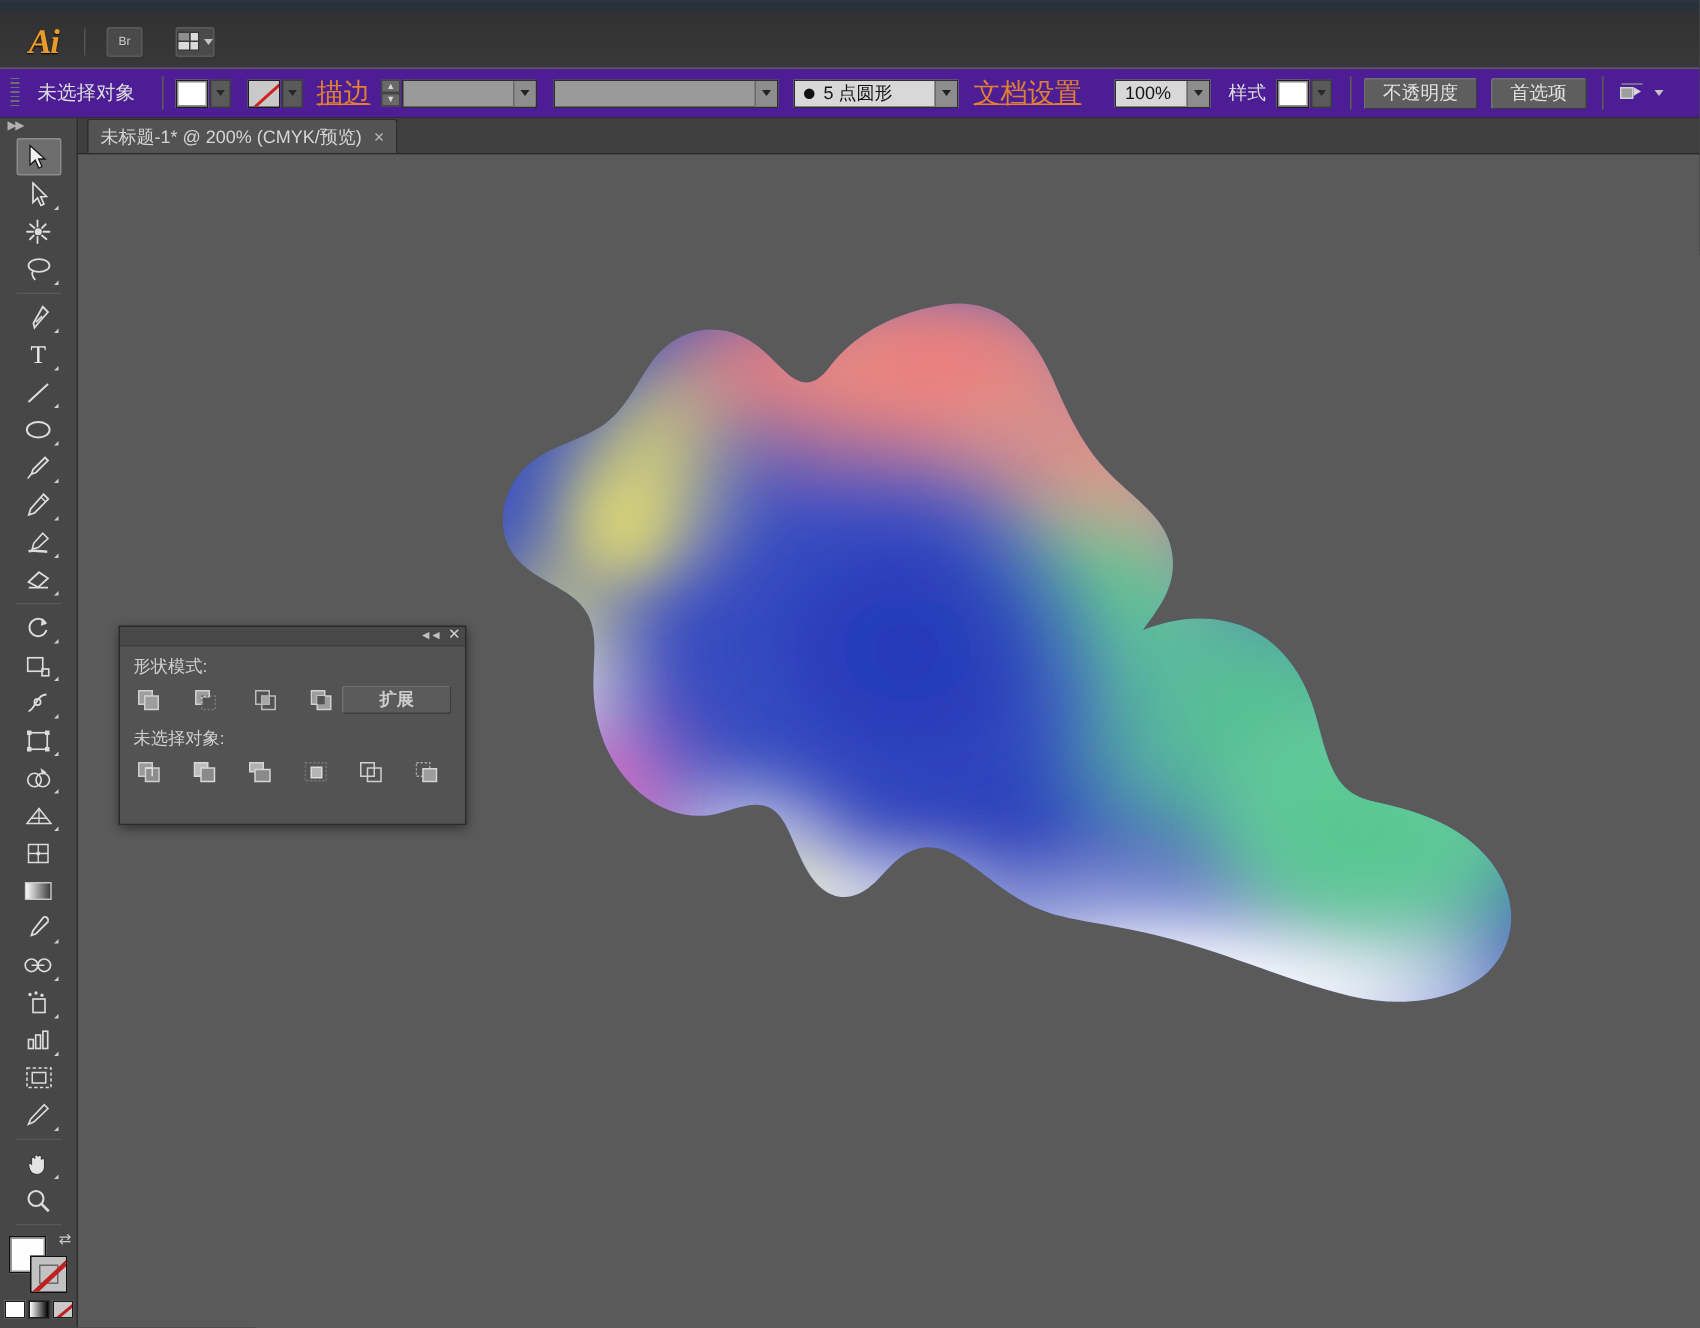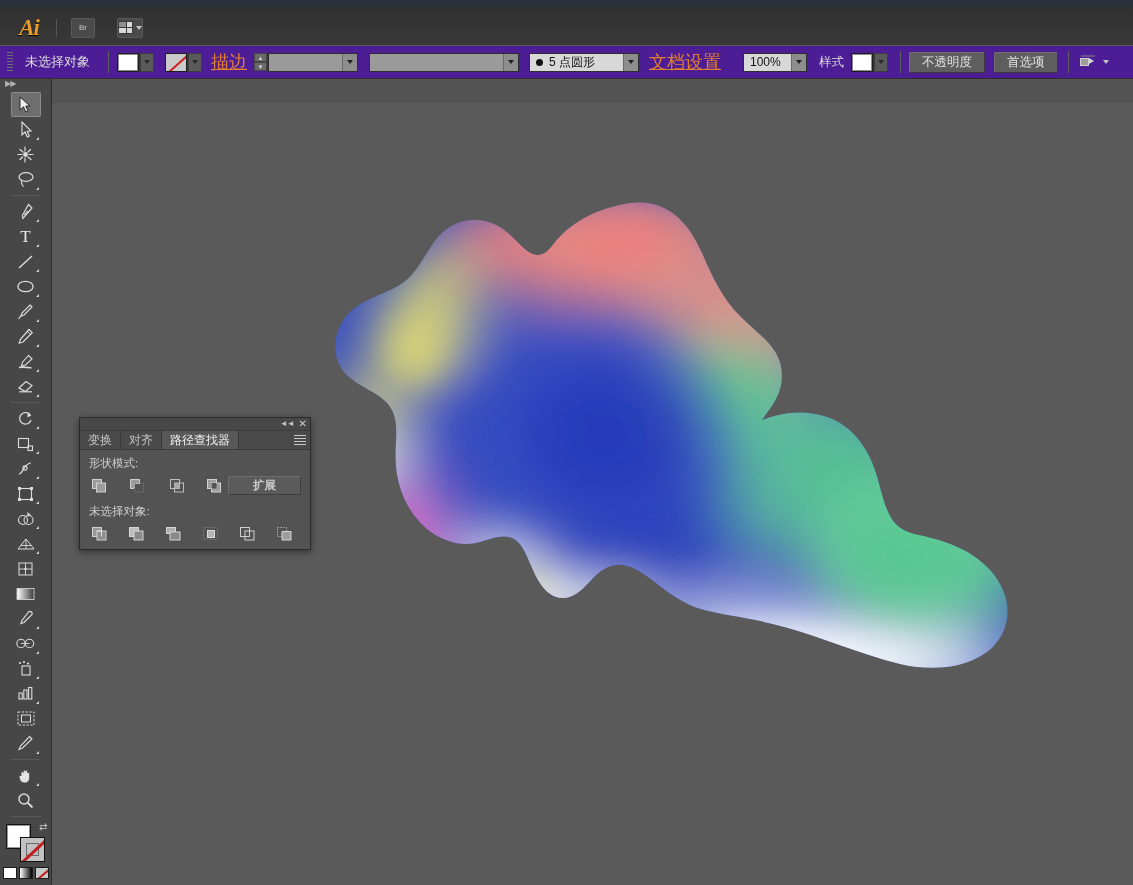--- a/index.html
+++ b/index.html
@@ -279,20 +279,26 @@
     <div class="cb-icon-btn">
       <svg width="16" height="14" viewBox="0 0 16 14">
         <rect x="0.5" y="3.5" width="8" height="7" fill="#9e9e9e" stroke="#d2d2d2"></rect>
         <path d="M9 3 l5 3 -5 3z" fill="#d6d6d6"></path>
         <line x1="1" y1="1" x2="15" y2="1" stroke="#8a8a8a"></line>
       </svg>
     </div>
     <span class="caret" style="margin-left:4px"></span>
   </div>
 
+  <div class="tabbar">
+    <div class="doctab">
+      <span class="tname">未标题-1* @ 200% (CMYK/预览)</span>
+      <span class="tclose">×</span>
+    </div>
+  </div>
 
   <div class="toolbar">
     <div class="tb-head">
         <span class="dbl">▶▶</span>
       </div>
     <div class="tb-dots"></div>
     <div class="tcol">
 
       <div class="tool active">
         <svg width="15" height="17" viewBox="0 0 15 17">
@@ -665,26 +671,20 @@
           <ellipse cx="255" cy="418" rx="36" ry="18" fill="url(#gYellow)" opacity="0.6"></ellipse>
         </g>
       </g>
     </svg>
 
     <div class="panel" style="left:27px; top:314px;">
       <div class="p-titlebar">
         <span class="p-collapse">◄◄</span>
         <span class="p-close">✕</span>
       </div>
-      <div class="p-tabs">
-        <div class="p-tab">变换</div>
-        <div class="p-tab">对齐</div>
-        <div class="p-tab active">路径查找器</div>
-        <div class="p-menu"></div>
-      </div>
       <div class="p-body">
         <div class="p-secttl">形状模式:</div>
         <div class="p-row">
           <div class="pf-btn">
             <svg width="15" height="14" viewBox="0 0 15 14">
               <rect x="0.5" y="0.5" width="9" height="9" fill="#9d9d9d" stroke="#d0d0d0"></rect>
               <rect x="4.5" y="4" width="9" height="9" fill="#9d9d9d" stroke="#d0d0d0"></rect>
             </svg>
           </div>
           <div class="pf-btn" style="margin-left:17px">

